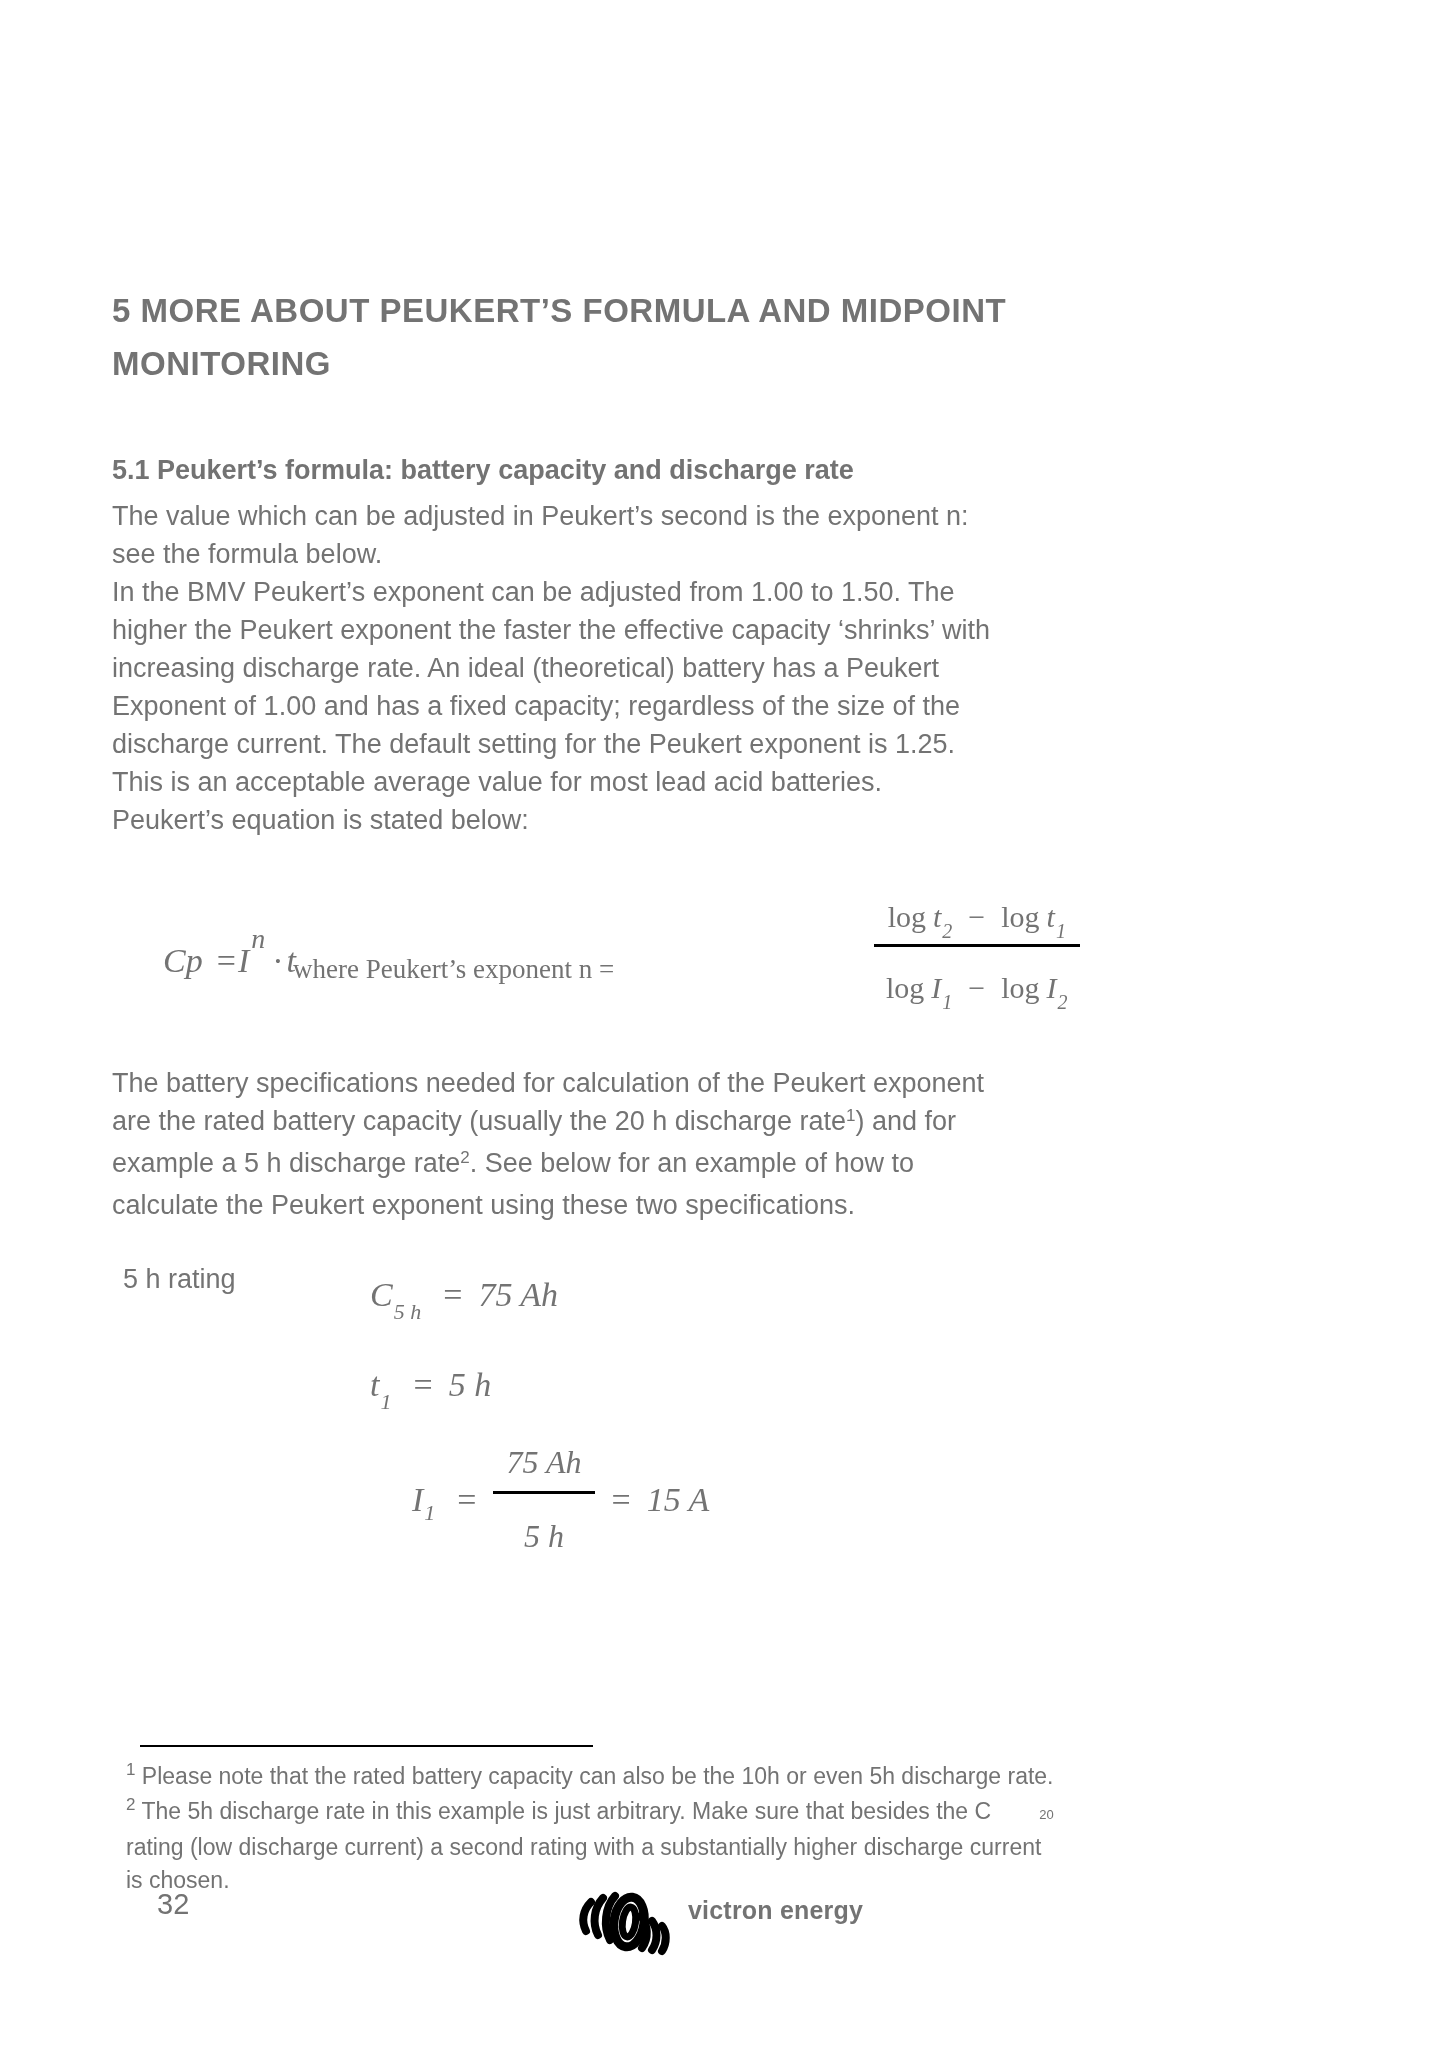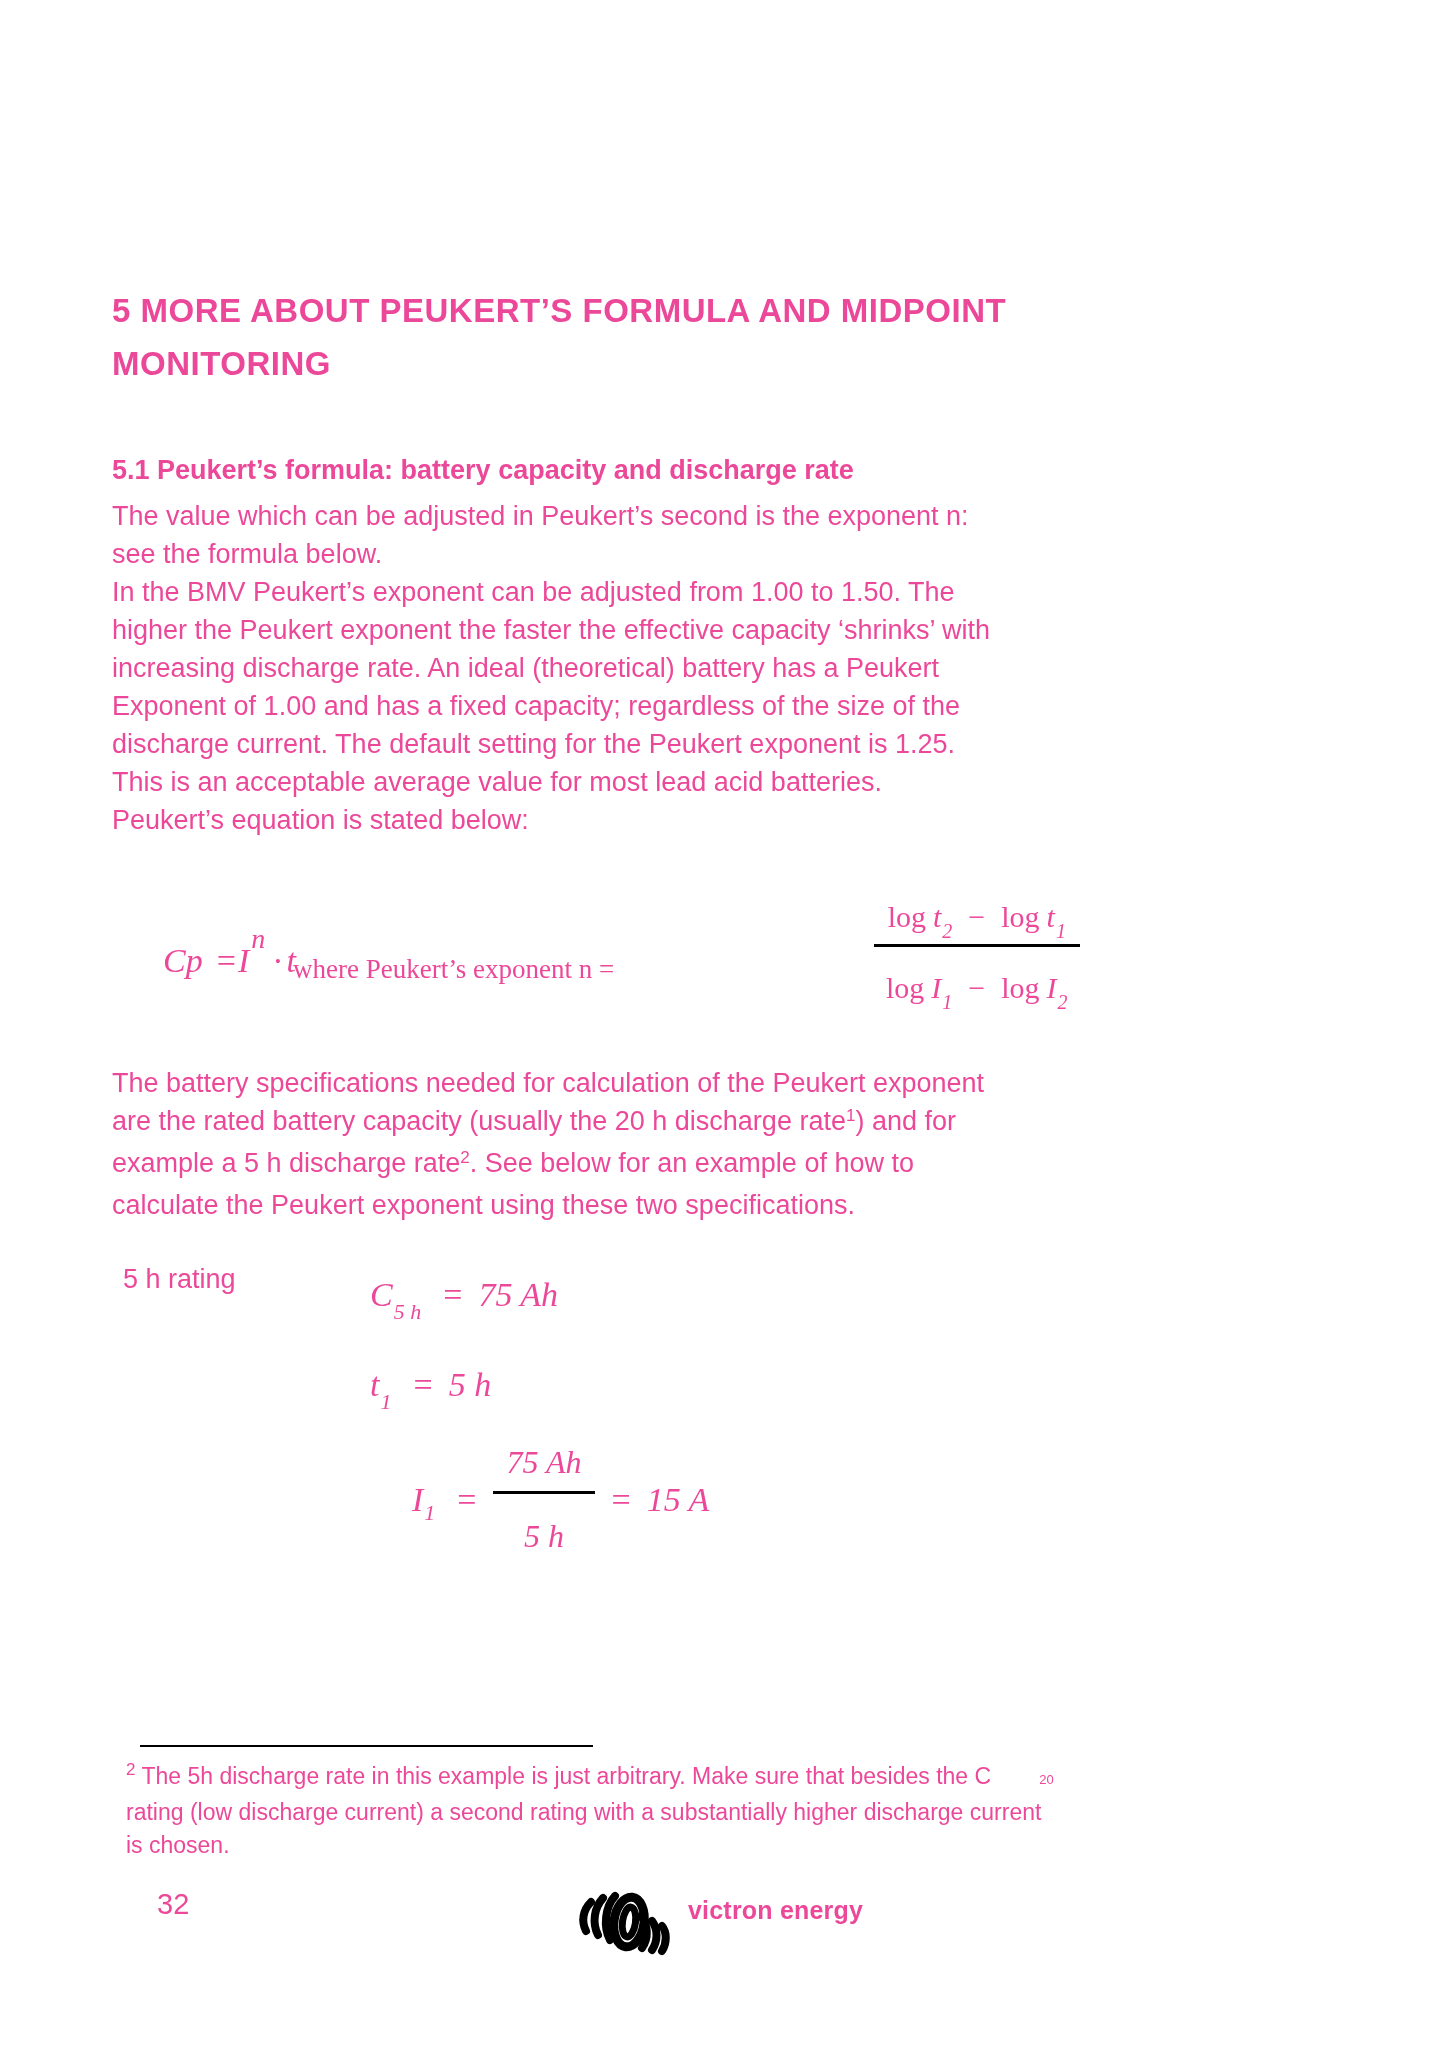--- a/index.html
+++ b/index.html
@@ -1,21 +1,21 @@
 <!DOCTYPE html>
 <html><head>
 <meta charset="utf-8">
 <style>
   html,body{margin:0;padding:0;background:#ffffff;}
   .page{
     position:relative;
     width:1445px;
     height:2051px;
     background:#ffffff;
-    color:#ec4899;
+    color:#737373;
     font-family:"Liberation Sans", sans-serif;
     overflow:hidden;
   }
   .abs{position:absolute;}
   .h1{
     font-size:33px;
     font-weight:bold;
     line-height:53px;
     letter-spacing:0.5px;
   }
@@ -135,20 +135,21 @@
         <span class="num">75 Ah</span>
         <span class="den">5 h</span>
       </span>
       <span class="meq">=</span>
       <span class="mvar">15 A</span>
   </div>
 
   <div class="abs rule" style="left:140px; top:1745px; width:453px;"></div>
 
   <div class="abs fn-text" style="left:126px; top:1760px;">
+    <div><span class="sup-ref">1</span> <span>Please note that the rated battery capacity can also be the 10h or even 5h discharge rate.</span></div>
     <div><span class="sup-ref">2</span> <span>The 5h discharge rate in this example is just arbitrary. Make sure that besides the C</span><span class="c-sub">20</span></div>
     <div>rating (low discharge current) a second rating with a substantially higher discharge current</div>
     <div>is chosen.</div>
   </div>
 
   <div class="abs pageno" style="left:157px; top:1888px;">32</div>
 
   <div class="abs" style="left:576px; top:1890px; width:100px; height:74px;">
     <svg width="100" height="74" viewBox="0 0 100 74" xmlns="http://www.w3.org/2000/svg">
       <g fill="none" stroke="#000000" stroke-linecap="round">

